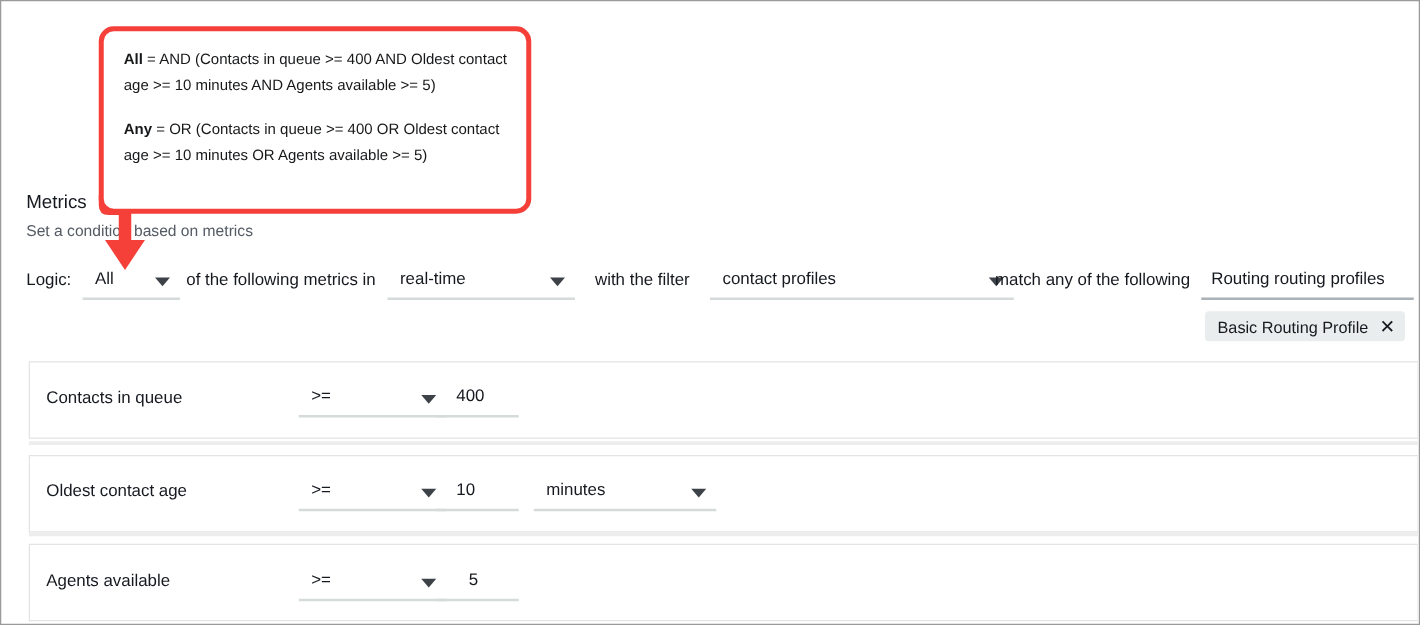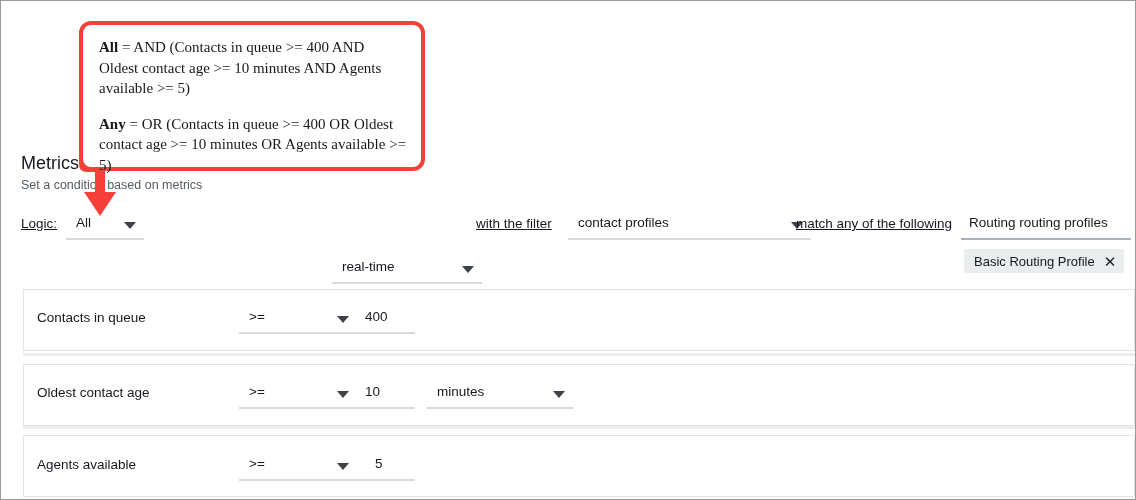--- a/index.html
+++ b/index.html
@@ -29,43 +29,43 @@
     height: 150px;
     background: #ffffff;
     border: 4px solid #f5403a;
     border-radius: 12px;
     box-sizing: border-box;
     z-index: 30;
     padding: 12px 14px 10px 16px;
   }
   .callout p {
     margin: 0;
-    font-size: 15px;
+    font-size: 12px;
     line-height: 20.5px;
     color: #17181a;
-    font-family: Liberation Serif, serif;
+    font-family: Liberation Sans, sans-serif;
   }
   .callout p.second { margin-top: 15px; }
   .callout b { font-weight: bold; }
 
   .arrow-wrap {
     position: absolute;
     left: 74px;
     top: 155px;
     width: 60px;
     height: 62px;
     z-index: 29;
   }
 
   
   .section-title {
     position: absolute;
     left: 20px;
     top: 152px;
-    font-size: 18px;
+    font-size: 15px;
     color: #16191f;
     font-family: "Liberation Sans", sans-serif;
   }
   .section-sub {
     position: absolute;
     left: 20px;
     top: 177px;
     font-size: 12.5px;
     color: #545b64;
     font-family: "Liberation Sans", sans-serif;
@@ -79,21 +79,20 @@
     height: 30px;
     width: 1110px;
   }
   .lbl {
     position: absolute;
     font-size: 13.5px;
     color: #16191f;
     white-space: nowrap;
     top: 2px;
     font-family: "Liberation Sans", sans-serif;
-    text-decoration: underline;
   }
   .select {
     position: absolute;
     top: 0;
     height: 26px;
     border-bottom: 2px solid #d5dbdb;
     box-sizing: border-box;
   }
   .select .sv {
     position: absolute;
@@ -202,22 +201,23 @@
 
   <div class="logic-row">
 
     <div class="lbl" style="left:0px;">Logic:</div>
 
     <div class="select" style="left:45px; width:78px;">
       <span class="sv">All</span>
       <span class="caret"></span>
     </div>
 
-
-    <div class="select" style="left:311px; width:150px;margin-top:44px;">
+    <div class="lbl" style="left:128px;">of the following metrics in</div>
+
+    <div class="select" style="left:289px; width:150px;">
       <span class="sv">real-time</span>
       <span class="caret"></span>
     </div>
 
     <div class="lbl" style="left:455px;">with the filter</div>
 
     <div class="select" style="left:547px; width:243px;">
       <span class="sv">contact profiles</span>
       <span class="caret"></span>
     </div>

